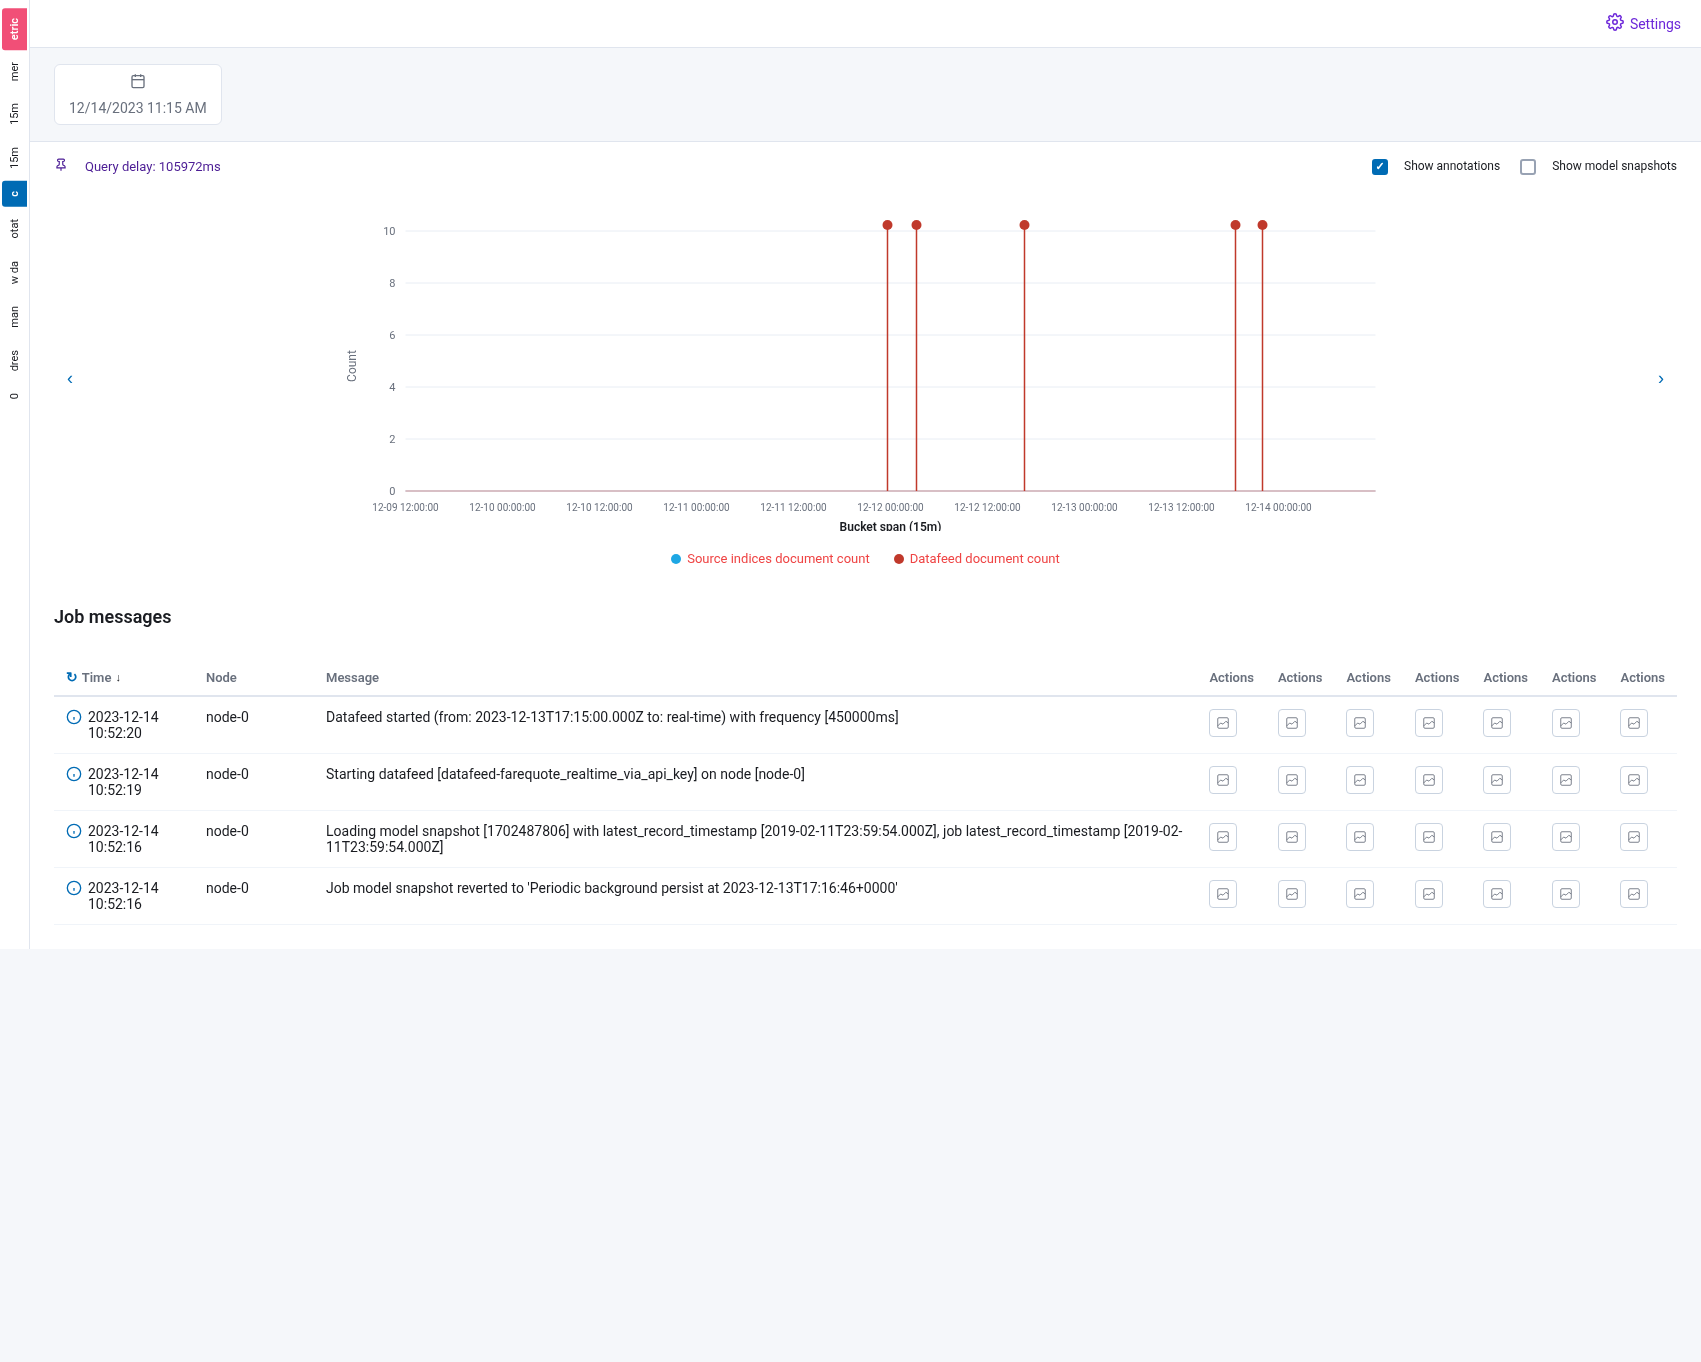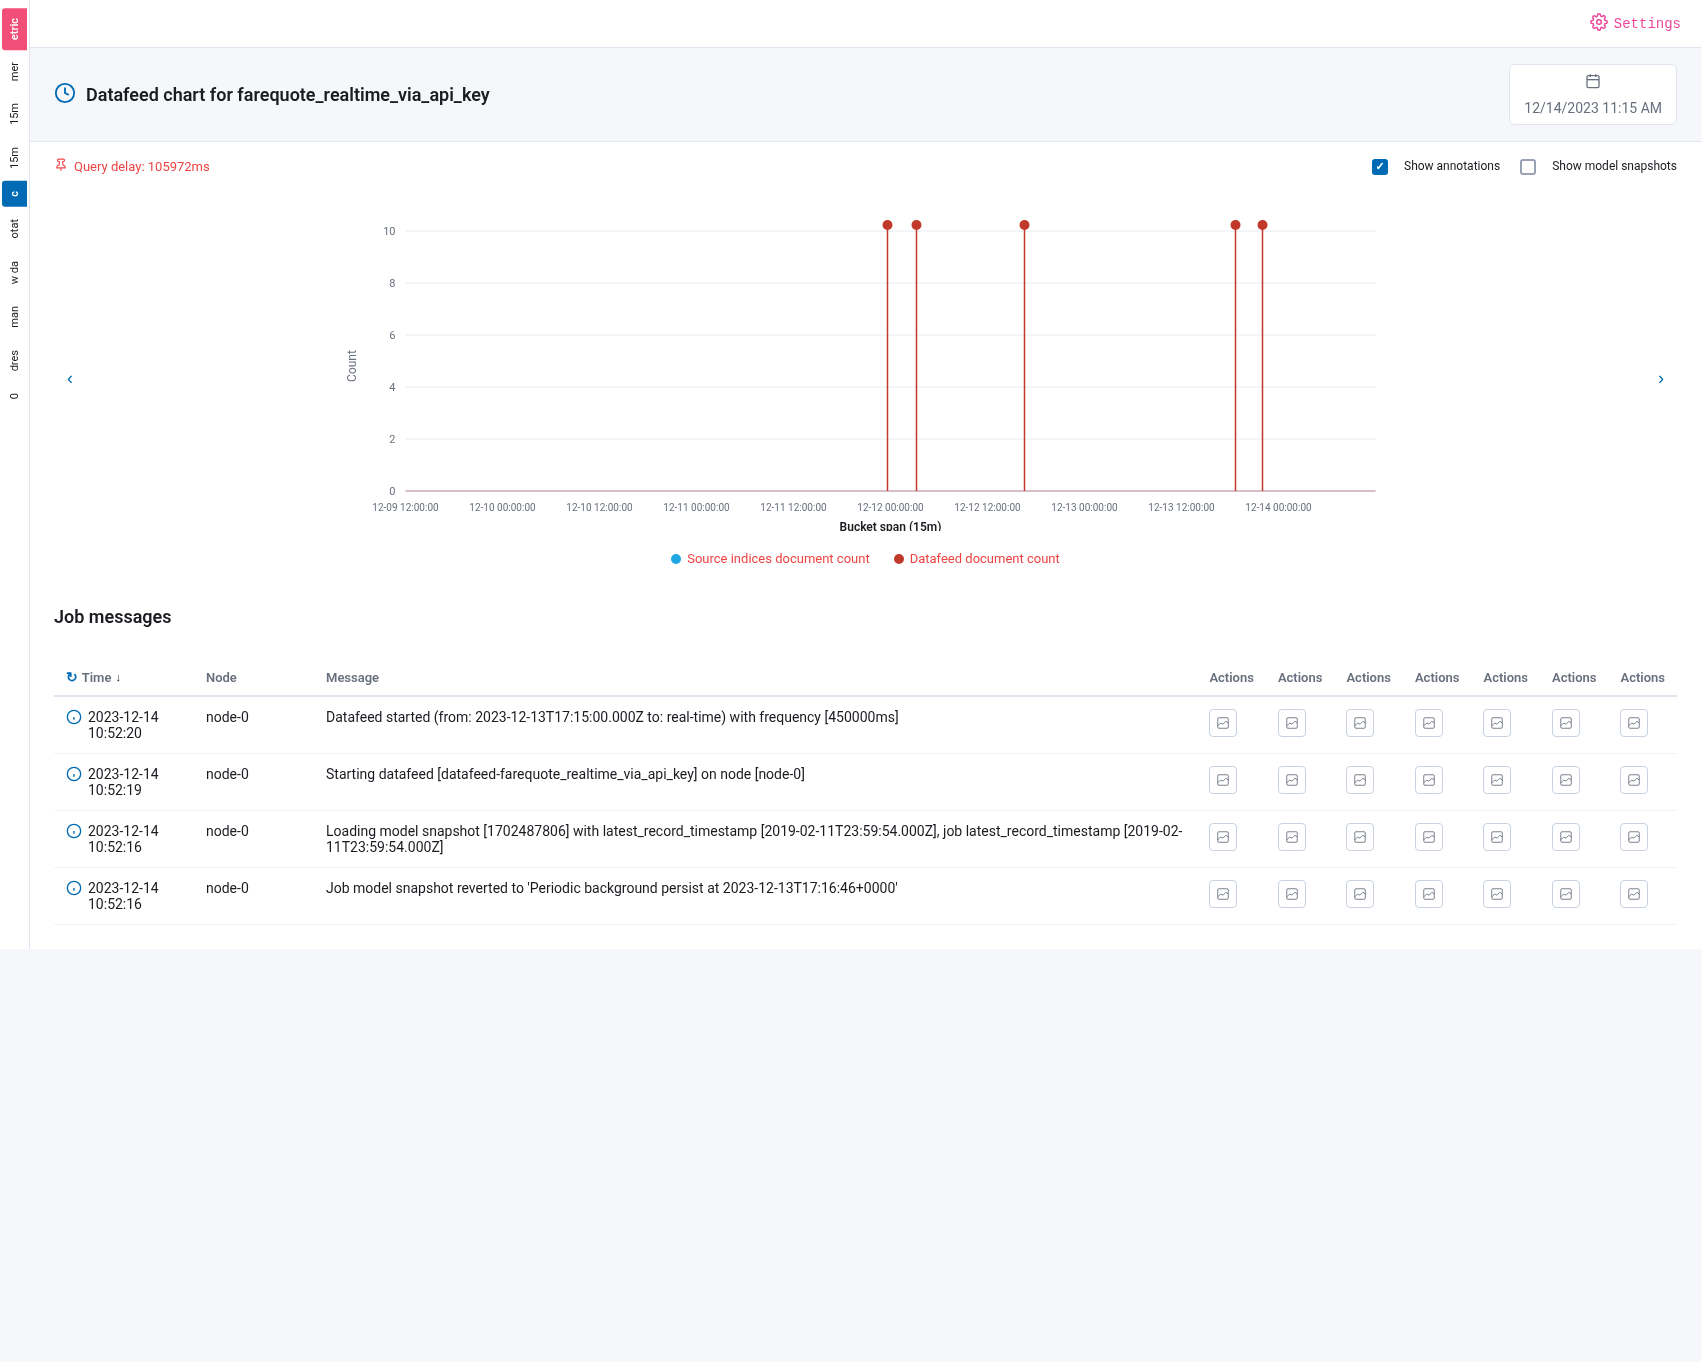--- a/index.html
+++ b/index.html
@@ -18,25 +18,24 @@
       align-items: center;
       justify-content: flex-end;
       padding: 0 20px;
       border-bottom: 1px solid #e0e5ee;
     }
 
     .settings-link {
       display: flex;
       align-items: center;
       gap: 6px;
-      color: #ec4899;
+      color: #6d28d9;
       cursor: pointer;
       font-size: 14px;
       text-decoration: none;
-      font-family: Liberation Mono, monospace;
     }
 
     .settings-icon {
       width: 18px; height: 18px;
       display: inline-block;
     }
 
     .content-area {
       flex: 1;
       overflow-y: auto;
@@ -86,22 +85,22 @@
     .chart-controls {
       display: flex;
       align-items: center;
       justify-content: space-between;
       margin-bottom: 16px;
     }
 
     .query-delay {
       display: flex;
       align-items: center;
-      gap: 6px;
-      color: #ef4444;
+      gap: 17px;
+      color: #4c1d95;
       font-size: 13px;
     }
 
     .chart-options {
       display: flex;
       align-items: center;
       gap: 20px;
     }
 
     .checkbox-option {
@@ -344,29 +343,20 @@
             <path d="M19.4 15a1.65 1.65 0 0 0 .33 1.82l.06.06a2 2 0 0 1-2.83 2.83l-.06-.06a1.65 1.65 0 0 0-1.82-.33 1.65 1.65 0 0 0-1 1.51V21a2 2 0 0 1-4 0v-.09A1.65 1.65 0 0 0 9 19.4a1.65 1.65 0 0 0-1.82.33l-.06.06a2 2 0 0 1-2.83-2.83l.06-.06A1.65 1.65 0 0 0 4.68 15a1.65 1.65 0 0 0-1.51-1H3a2 2 0 0 1 0-4h.09A1.65 1.65 0 0 0 4.6 9a1.65 1.65 0 0 0-.33-1.82l-.06-.06a2 2 0 0 1 2.83-2.83l.06.06A1.65 1.65 0 0 0 9 4.68a1.65 1.65 0 0 0 1-1.51V3a2 2 0 0 1 4 0v.09a1.65 1.65 0 0 0 1 1.51 1.65 1.65 0 0 0 1.82-.33l.06-.06a2 2 0 0 1 2.83 2.83l-.06.06A1.65 1.65 0 0 0 19.4 9a1.65 1.65 0 0 0 1.51 1H21a2 2 0 0 1 0 4h-.09a1.65 1.65 0 0 0-1.51 1z"></path>
           </svg>
         </span>
         <span>Settings</span>
       </a>
     </div>
 
     <div class="content-area">
 
       <div class="panel-header">
-        <div class="panel-title">
-          <span>
-            <svg class="panel-title-icon" viewBox="0 0 24 24" fill="none" stroke="#006bb4" stroke-width="2">
-              <circle cx="12" cy="12" r="10"></circle>
-              <path d="M12 6v6l4 2"></path>
-            </svg>
-          </span>
-          <span>Datafeed chart for farequote_realtime_via_api_key</span>
-        </div>
         <div class="date-display">
           <span>
             <svg width="16" height="16" viewBox="0 0 24 24" fill="none" stroke="currentColor" stroke-width="2">
               <rect x="3" y="4" width="18" height="18" rx="2" ry="2"></rect>
               <line x1="16" y1="2" x2="16" y2="6"></line>
               <line x1="8" y1="2" x2="8" y2="6"></line>
               <line x1="3" y1="10" x2="21" y2="10"></line>
             </svg>
           </span>
           <span>12/14/2023 11:15 AM</span>

